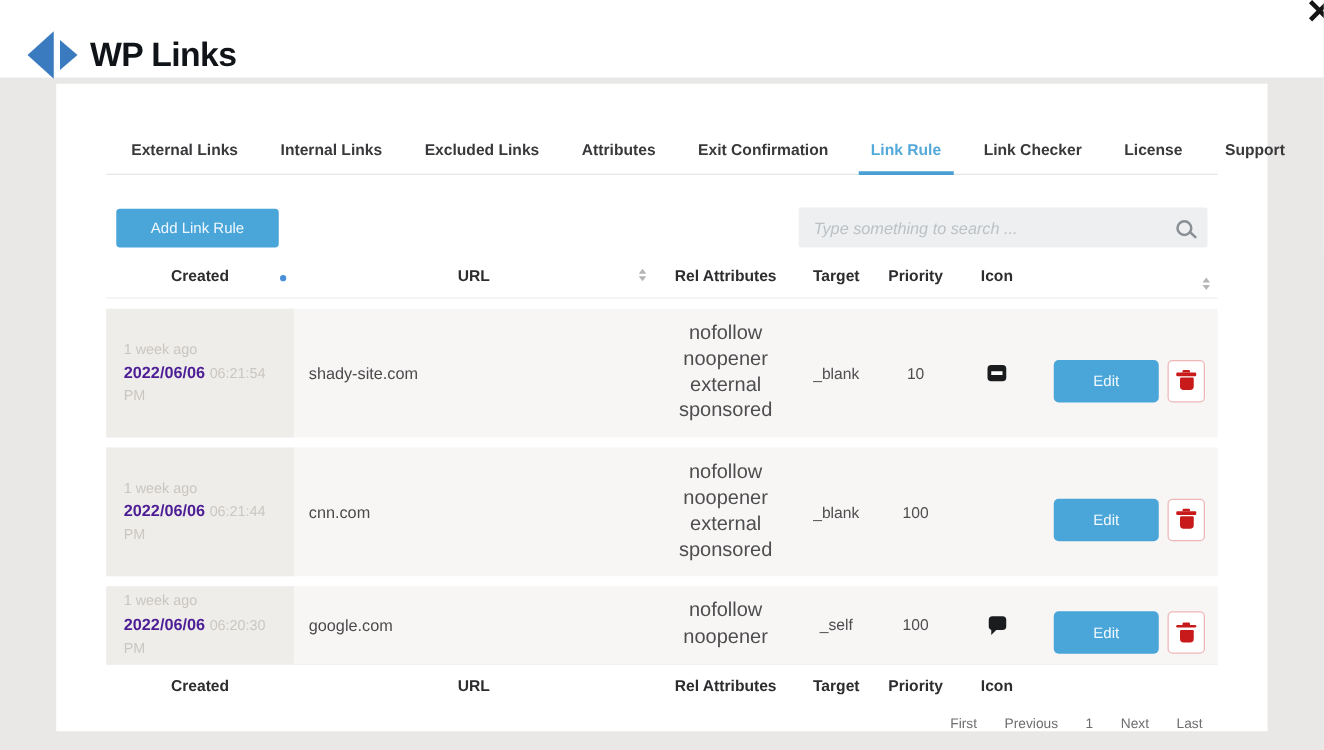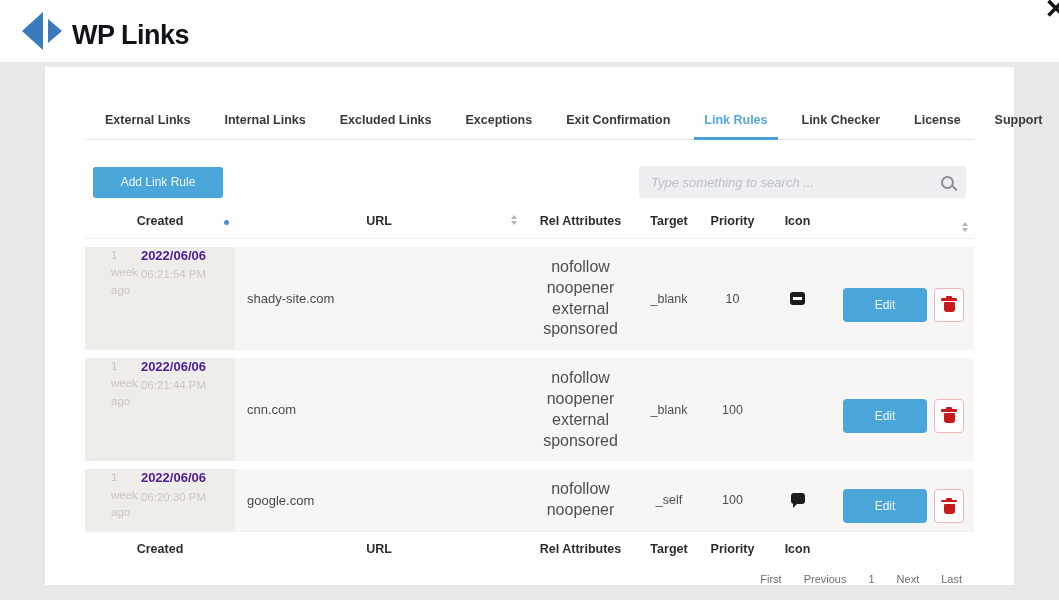--- a/index.html
+++ b/index.html
@@ -1,21 +1,21 @@
 <!DOCTYPE html>
 <html><head>
 <meta charset="utf-8">
 <style>
   * { margin:0; padding:0; box-sizing:border-box; }
   html,body { width:1059px; height:600px; overflow:hidden; }
   body { font-family:"Liberation Sans", sans-serif; background:#e9e8e6; position:relative; }
 
   
   .topbar { position:relative; height:62px; background:#ffffff; }
-  .logo { position:absolute; left:22px; top:11px; display:flex; align-items:flex-end; gap:10px; }
+  .logo { position:absolute; left:22px; top:24px; display:flex; align-items:center; gap:10px; }
   .logo-mark { position:relative; width:40px; height:40px; }
   .tri-left { position:absolute; left:0; top:1px; width:0; height:0;
     border-top:19px solid transparent; border-bottom:19px solid transparent; border-right:21px solid #3a7bbf; }
   .tri-right { position:absolute; left:26px; top:8px; width:0; height:0;
     border-top:12px solid transparent; border-bottom:12px solid transparent; border-left:14px solid #3a7bbf; }
   .logo-text { font-size:27px; font-weight:800; color:#101418; letter-spacing:-0.5px; }
   .close-x { position:absolute; top:-4px; right:-8px; font-size:27px; font-weight:700; color:#141414; cursor:pointer; line-height:1; }
 
   
   .card { position:absolute; left:45px; top:67px; width:969px; height:518px; background:#ffffff; padding:0 40px; }
@@ -40,21 +40,21 @@
   .thead { margin-top:16px; padding-bottom:10px; border-bottom:1px solid #efefee; }
   .th { position:relative; font-size:12.5px; font-weight:700; color:#2d2d2f; text-align:center; }
   .sort-dot { position:absolute; right:6px; top:6px; width:5px; height:5px; border-radius:50%; background:#4a90d9; }
   .sort-updown { position:absolute; right:6px; top:1px; display:inline-flex; flex-direction:column; gap:2px; }
   .sort-updown i { width:0; height:0; border-left:3px solid transparent; border-right:3px solid transparent; display:block; }
   .sort-updown .up { border-bottom:4px solid #b5b5b5; }
   .sort-updown .down { border-top:4px solid #b5b5b5; }
 
   .t-row { background:#f7f6f5; margin-top:8px; }
   .t-row:first-of-type { margin-top:8px; }
-  .cell-created { align-self:stretch; background:#efedea; display:flex; justify-content:center; padding:0 26px; }
+  .cell-created { align-self:stretch; background:#efedea; display:flex; flex-direction:column; justify-content:center; padding:0 14px; }
   .rel-time { font-size:11.5px; color:#c9c6c2; line-height:1.5; }
   .date-line { font-size:13px; line-height:1.4; }
   .date-bold { font-weight:700; color:#4c1d95; }
   .time-dim { font-size:11.5px; color:#cac7c3; font-weight:400; }
   .cell-url { font-size:13px; color:#4a4a4c; padding-left:12px; text-align:left; }
   .cell-rel { font-size:16px; color:#4e4e50; text-align:center; white-space:pre-line; line-height:1.3; padding:10px 0; }
   .cell-plain { font-size:12.5px; color:#4e4e50; text-align:center; }
   .cell-icon { display:flex; justify-content:center; }
   .cell-actions { display:flex; justify-content:flex-end; align-items:flex-end; gap:7px; padding-right:10px;margin-top:12px; }
 
@@ -91,23 +91,23 @@
   </div>
   <span class="close-x">✕</span>
 </div>
 
 <div class="card">
 
   <div class="tabs">
     <span class="tab">External Links</span>
     <span class="tab">Internal Links</span>
     <span class="tab">Excluded Links</span>
-    <span class="tab">Exceptions</span>
+    <span class="tab">Attributes</span>
     <span class="tab">Exit Confirmation</span>
-    <span class="tab active">Link Rules</span>
+    <span class="tab active">Link Rule</span>
     <span class="tab">Link Checker</span>
     <span class="tab">License</span>
     <span class="tab">Support</span>
   </div>
 
   <div class="toolbar">
     <button class="btn-add">Add Link Rule</button>
     <div class="search-box">
       <input type="text" placeholder="Type something to search ..." style="">
       <span class="search-icon"></span>

